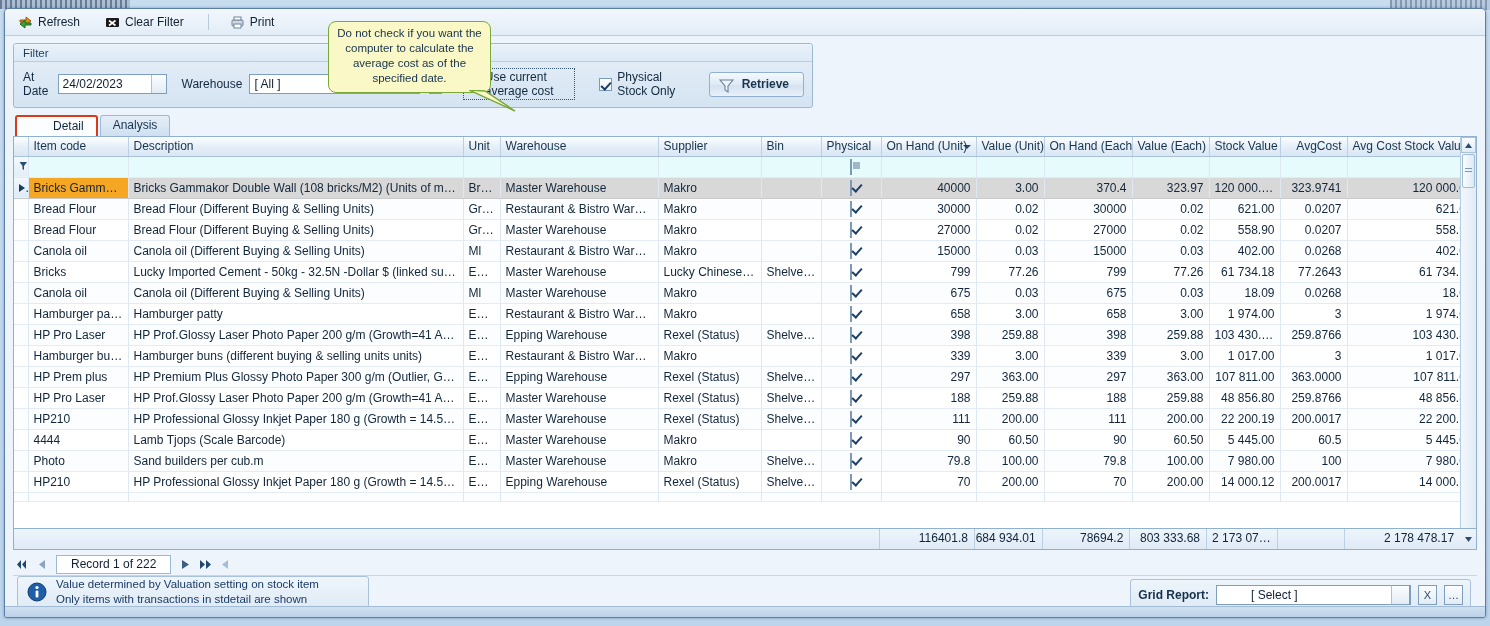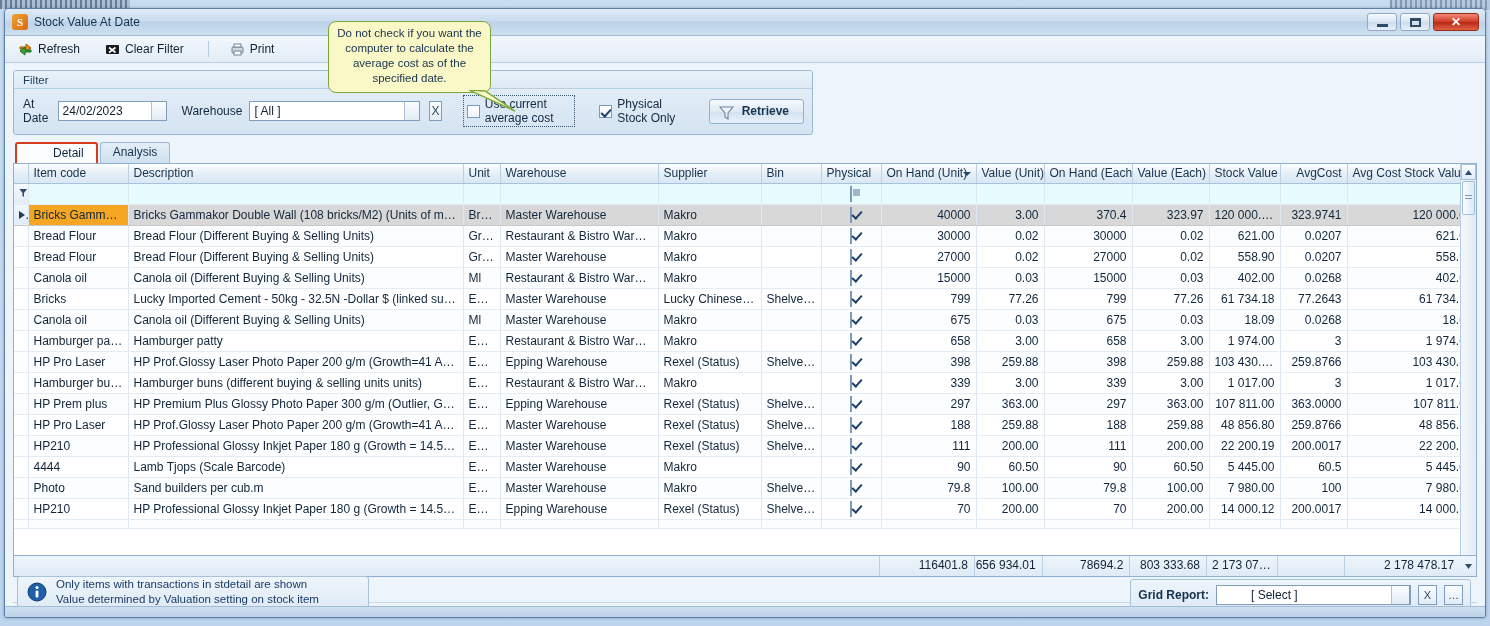--- a/index.html
+++ b/index.html
@@ -327,33 +327,20 @@
 </style>
 </head>
 <body>
 
 <div id="app">
   <div class="bg-artifact"></div>
   <div class="bg-artifact2"></div>
 
   <div class="window">
 
-    <div class="titlebar">
-      <div class="title-icon"></div>
-      <span class="title-text">Stock Value At Date</span>
-      <div class="wincontrols">
-        <div class="wb">
-            <i class="glyph-min"></i>
-          </div>
-        <div class="wb">
-            <i class="glyph-max"></i>
-          </div>
-        <div class="wb close">✕</div>
-      </div>
-    </div>
 
     <div class="toolbar">
       <div class="tbtn">
         <span class="ico">
           <svg width="15" height="15" viewBox="0 0 15 15">
             <path d="M2 5 L8 5 L8 2 L13 6 L8 10 L8 7 L2 7 Z" fill="#e08a18" stroke="#a05a08"></path>
             <path d="M13 10 L7 10 L7 13 L2 9 L7 5 L7 8 L13 8 Z" fill="#3f9f3f" stroke="#1f6f1f"></path>
           </svg>
         </span>
         <span>Refresh</span>
@@ -780,21 +767,21 @@
         </div>
         <div class="sb-thumb">
             <i class="grip"></i>
           </div>
       </div>
     </div>
 
     <div class="totals">
       <div class="tcell" style="width:870px"></div>
       <div class="tcell" style="width:95px">116401.8</div>
-      <div class="tcell" style="width:68px">656 934.01</div>
+      <div class="tcell" style="width:68px">684 934.01</div>
       <div class="tcell" style="width:88px">78694.2</div>
       <div class="tcell" style="width:77px">803 333.68</div>
       <div class="tcell" style="width:71px">2 173 07…</div>
       <div class="tcell" style="width:67px"></div>
       <div class="tcell" style="width:116px;border-right:none">2 178 478.17</div>
       <div style="width:16px;display:flex;align-items:center;justify-content:center">
         <svg width="7" height="5" viewBox="0 0 7 5">
             <path d="M0 0 H7 L3.5 5 Z" fill="#2b4d6e"></path>
           </svg>
       </div>
@@ -831,22 +818,22 @@
 
     <div class="infopanel">
       <span class="ico" style="width:20px;height:20px">
         <svg width="20" height="20" viewBox="0 0 20 20">
           <circle cx="10" cy="10" r="9" fill="#1f5fa8" stroke="#123c6e"></circle>
           <circle cx="10" cy="5.5" r="1.6" fill="#fff"></circle>
           <rect x="8.6" y="8.4" width="2.8" height="7" rx="1" fill="#fff"></rect>
         </svg>
       </span>
       <div>
+        <div class="infotext">Value determined by Valuation setting on stock item</div>
         <div class="infotext">Only items with transactions in stdetail are shown</div>
-        <div class="infotext">Value determined by Valuation setting on stock item</div>
       </div>
     </div>
 
     <div class="gridreport">
       <span class="lbl">Grid Report:</span>
       <div class="grcombo">
         <span style="flex:1">[ Select ]</span>
         <div class="grsq" style="border-left:1px solid #adc2d8">
             <i class="caret"></i>
           </div>

